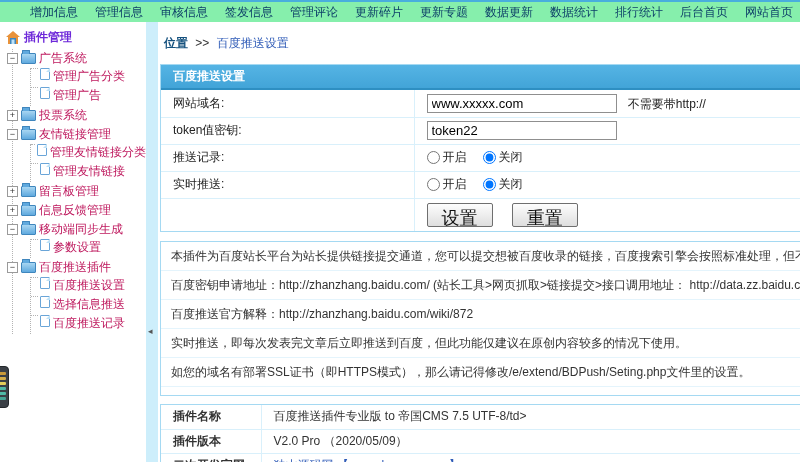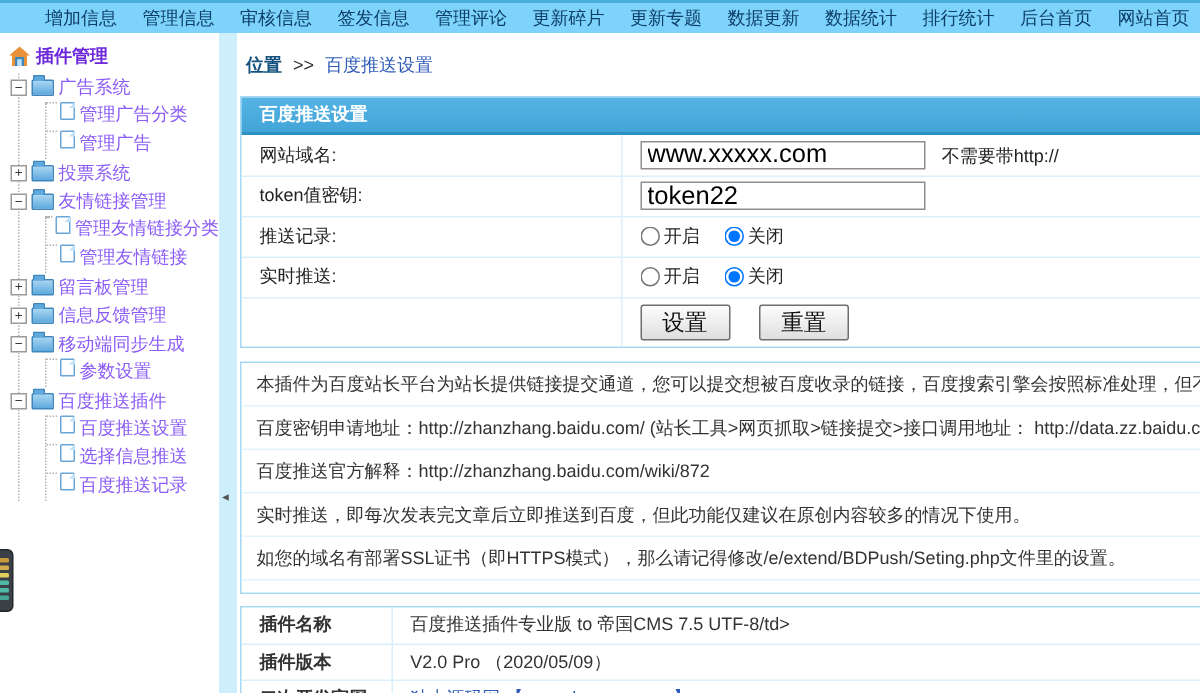--- a/index.html
+++ b/index.html
@@ -4,21 +4,21 @@
 <style>
   * { box-sizing: border-box; }
   html,body { margin:0; padding:0; }
   body {
     width:800px; height:464px; overflow:hidden; background:#fff;
     font-family:"Liberation Sans","DejaVu Sans",sans-serif; font-size:12px; color:#333;
     position:relative;
   }
   
   .topnav {
-    height:22px; background:#7dd3fc; border-top:2px solid #49aedd;
+    height:22px; background:#86efac; border-top:2px solid #49aedd;
     display:flex; align-items:center; padding-left:30px; gap:17px; white-space:nowrap;
   }
   .topnav a { color:#0d3f68; text-decoration:none; font-size:12px; }
   
   .main { display:flex; height:440px; }
   .sidebar { width:146px; padding:6px 0 0 5px; background:#fff; overflow:hidden; }
   .divider { width:12px; background:#cdeefb; position:relative; }
   .divider-arrow { position:absolute; top:304px; left:2px; font-size:9px; color:#555; cursor:pointer; }
   .content { flex:1; padding:13px 0 0 2px; overflow:hidden; }
   
@@ -44,45 +44,45 @@
   }
   .page {
     width:10px; height:12px; flex:0 0 10px; background:#fff; border:1px solid #6aa5d8;
     position:relative; border-radius:1px;
   }
   .page::before {
     content:""; position:absolute; top:-1px; right:-1px; border-style:solid;
     border-width:0 4px 4px 0; border-color:transparent #bfe2f7 transparent transparent;
     transform:rotate(90deg);
   }
-  .tree a { color:#8b5cf6; text-decoration:none; }
+  .tree a { color:#be185d; text-decoration:none; }
   
   .breadcrumb { margin:0 0 12px 4px; white-space:nowrap; }
   .breadcrumb .loc { color:#15517e; font-weight:bold; }
   .breadcrumb .sep { color:#333; margin:0 4px; }
   .breadcrumb a { color:#2f5bb7; text-decoration:none; }
   
   .panel { width:758px; border:1px solid #a5d9f2; background:#fff; }
   .panel-header {
     height:25px; background:linear-gradient(#55b4e4,#42a4d8); border-bottom:2px solid #2e8fc2;
     color:#fff; font-weight:bold; display:flex; align-items:center; padding-left:12px; font-size:12px;
   }
   table.form { width:100%; border-collapse:collapse; }
   table.form td { height:27px; border-bottom:1px solid #d9f0fb; padding-left:12px; color:#222; }
   table.form td.lbl { width:253px; border-right:1px solid #d9f0fb; }
   table.form tr:last-child td { border-bottom:none; height:33px; }
-  input.text { width:190px; height:19px; border:1px solid #8f8f8f; padding:1px 4px; font-size:17px; font-family:inherit; }
+  input.text { width:190px; height:19px; border:1px solid #8f8f8f; padding:1px 4px; font-size:13px; font-family:inherit; }
   .note { margin-left:8px; color:#222; }
   .radio-group { display:flex; align-items:center; }
   .radio-group input { margin:0 3px 0 0; vertical-align:middle; }
   .radio-group label { margin-right:16px; }
   .btn {
     min-width:54px; height:24px; margin-right:16px; padding:2px 14px; cursor:pointer;
     border:1px solid #6f6f6f; border-radius:2px; background:linear-gradient(#fdfdfd,#dedede);
-    font-size:15px; font-family:inherit; color:#111;
+    font-size:18px; font-family:inherit; color:#111;
   }
   
   .info-panel { margin-top:9px; padding-bottom:8px; }
   .info-line { padding:6px 10px 5px 10px; border-bottom:1px solid #e4f4fc; white-space:nowrap; color:#333; }
   
   .plugin-panel { margin-top:8px; }
   table.plugin { width:100%; border-collapse:collapse; }
   table.plugin td { height:24px; border-bottom:1px solid #d9f0fb; padding-left:12px; color:#333; white-space:nowrap; }
   table.plugin tr:last-child td { border-bottom:none; }
   table.plugin td.lbl { width:100px; border-right:1px solid #d9f0fb;font-weight:bold; }

